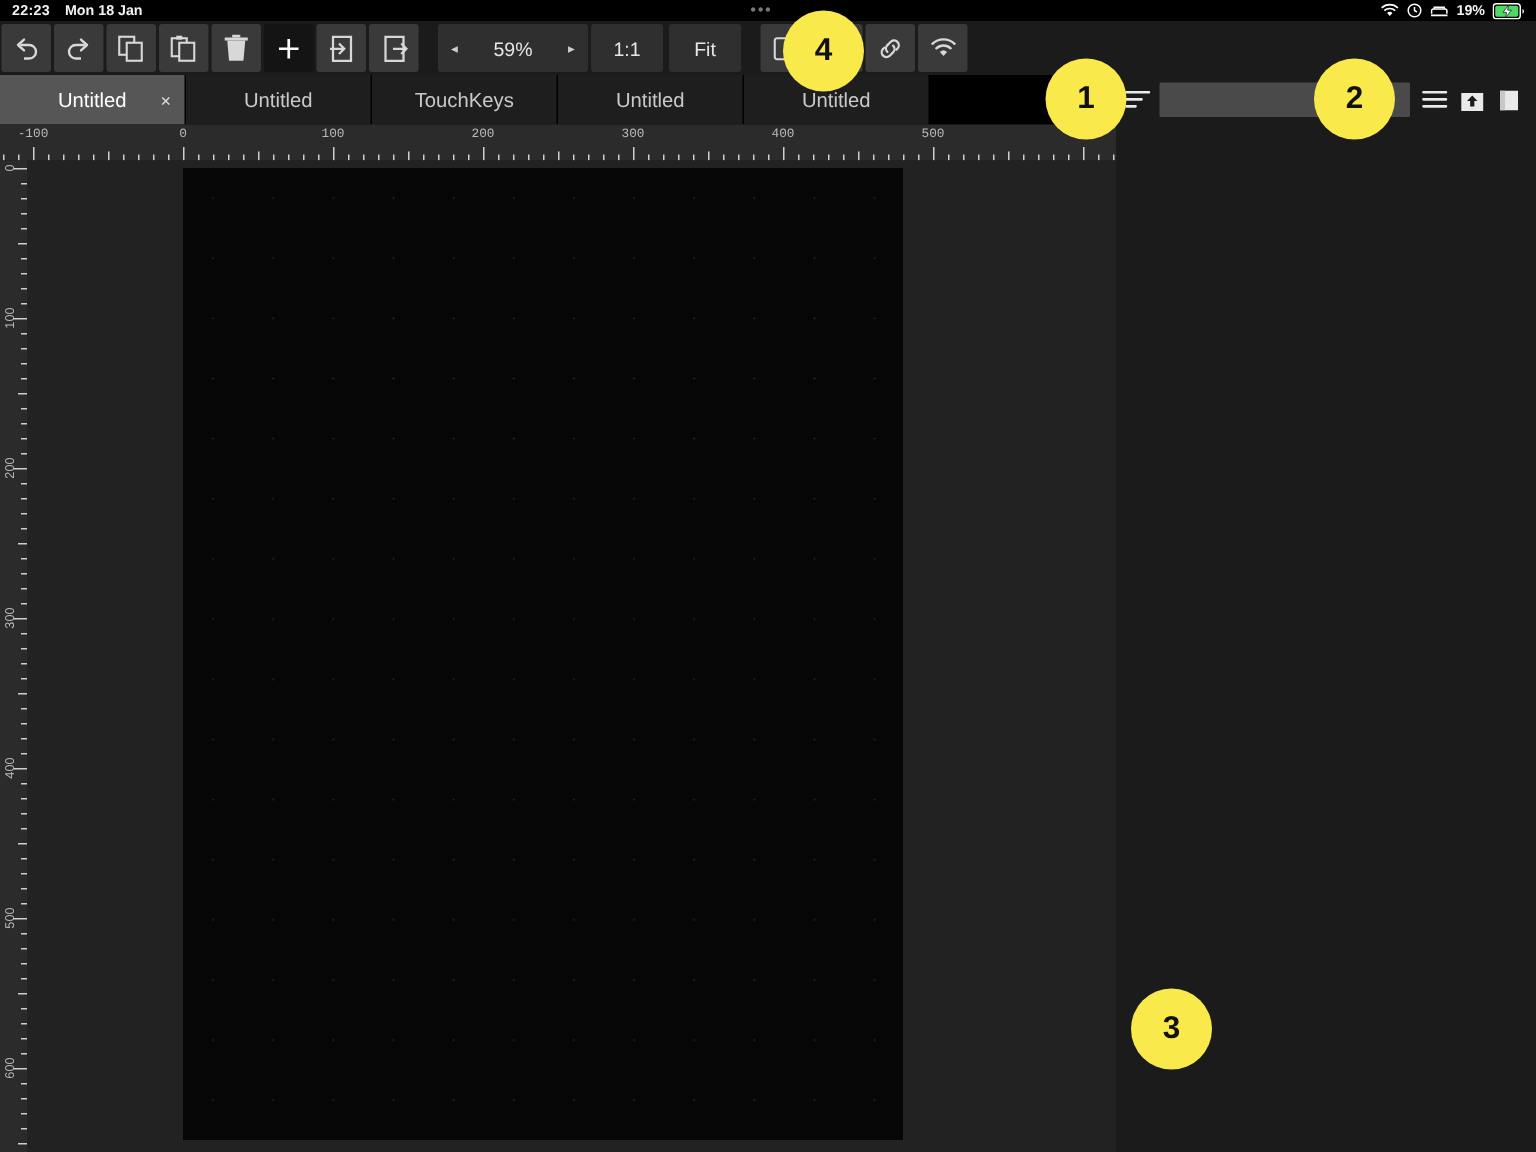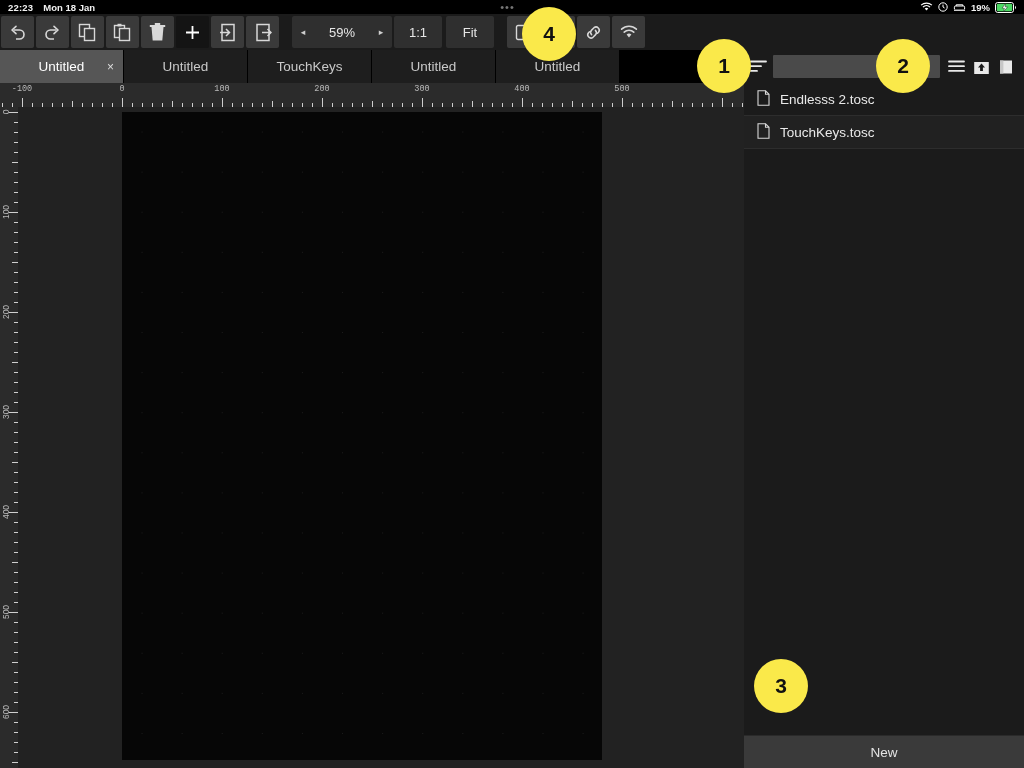--- a/index.html
+++ b/index.html
@@ -496,45 +496,22 @@
       </div>
       <div class="vdiv"></div>
       <div class="picon">
         <svg width="17" height="17" viewBox="0 0 17 17">
             <path d="M8.5 0.8 l1.6 1.1 1.9 -.6 .9 1.8 1.9 .5 -.2 2 1.5 1.3 -1.1 1.7 .6 1.9 -1.8 .9 -.5 1.9 -2 -.2 -1.3 1.5 -1.7 -1.1 -1.9 .6 -.9 -1.8 -1.9 -.5 .2 -2 -1.5 -1.3 1.1 -1.7 -.6 -1.9 1.8 -.9 .5 -1.9 2 .2 z" fill="#e9e9e9"></path>
             <circle cx="8.5" cy="8.5" r="2.6" fill="#1b1b1b"></circle>
           </svg>
       </div>
     </div>
 
-    <div class="filelist">
-      <div class="file-row">
-        <span>
-          <svg width="13" height="16" viewBox="0 0 13 16">
-              <path d="M1 .8 h7.5 L12 4.3 V15.2 H1 z" stroke="#d8d8d8" stroke-width="1.1" fill="none"></path>
-              <path d="M8.5 .8 V4.3 H12" stroke="#d8d8d8" stroke-width="1.1" fill="none"></path>
-            </svg>
-        </span>
-        <span>Endlesss 2.tosc</span>
-      </div>
-      <div class="file-row alt">
-        <span>
-          <svg width="13" height="16" viewBox="0 0 13 16">
-              <path d="M1 .8 h7.5 L12 4.3 V15.2 H1 z" stroke="#d8d8d8" stroke-width="1.1" fill="none"></path>
-              <path d="M8.5 .8 V4.3 H12" stroke="#d8d8d8" stroke-width="1.1" fill="none"></path>
-            </svg>
-        </span>
-        <span>TouchKeys.tosc</span>
-      </div>
-    </div>
 
     <div class="panel-actions">
-      <div class="action-row plain">
-        <span>New</span>
-      </div>
     </div>
   </div>
 
   <div id="badges">
       <div class="badge" style="left: 697px; top: 39px; width: 54px; height: 54px; background: rgb(250, 233, 74);">1</div>
       <div class="badge" style="left: 876px; top: 39px; width: 54px; height: 54px; background: rgb(250, 233, 74);">2</div>
       <div class="badge" style="left: 754px; top: 659px; width: 54px; height: 54px; background: rgb(250, 233, 74);">3</div>
       <div class="badge" style="left: 522px; top: 7px; width: 54px; height: 54px; background: rgb(250, 233, 74);">4</div>
     </div>
 </div>

